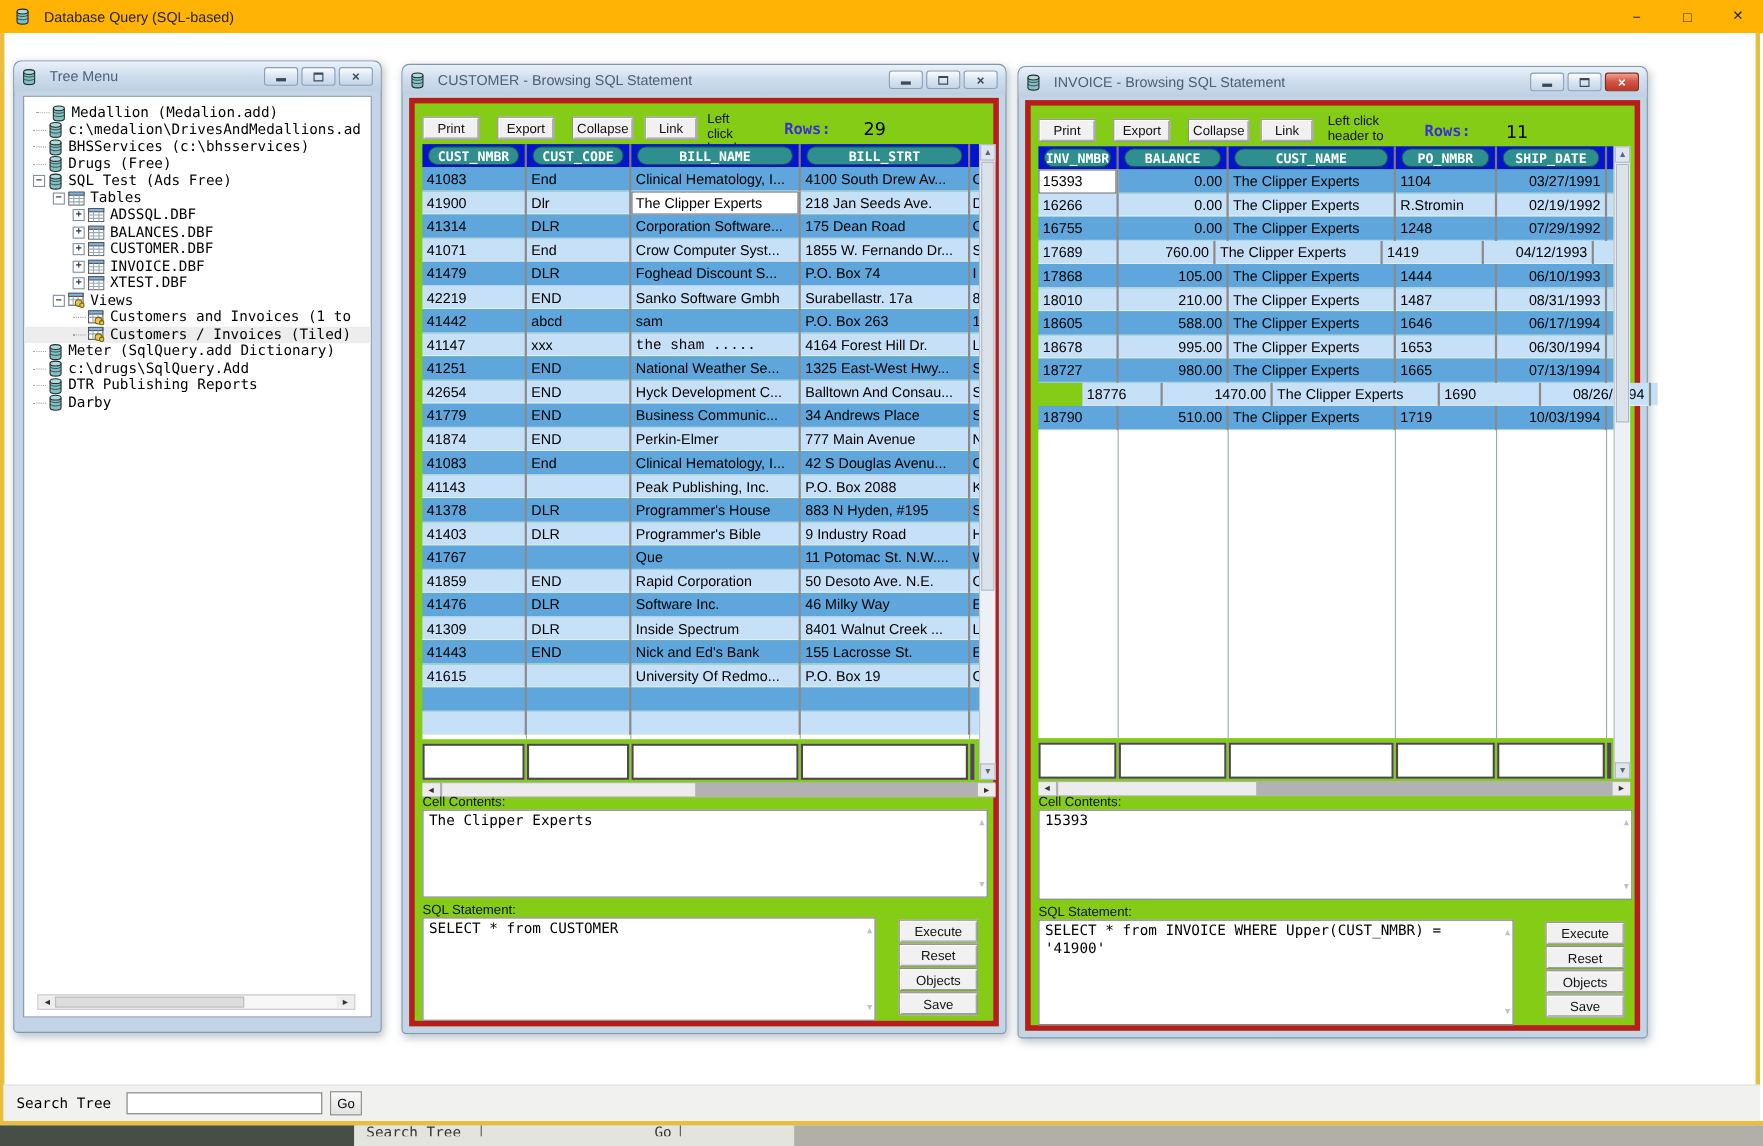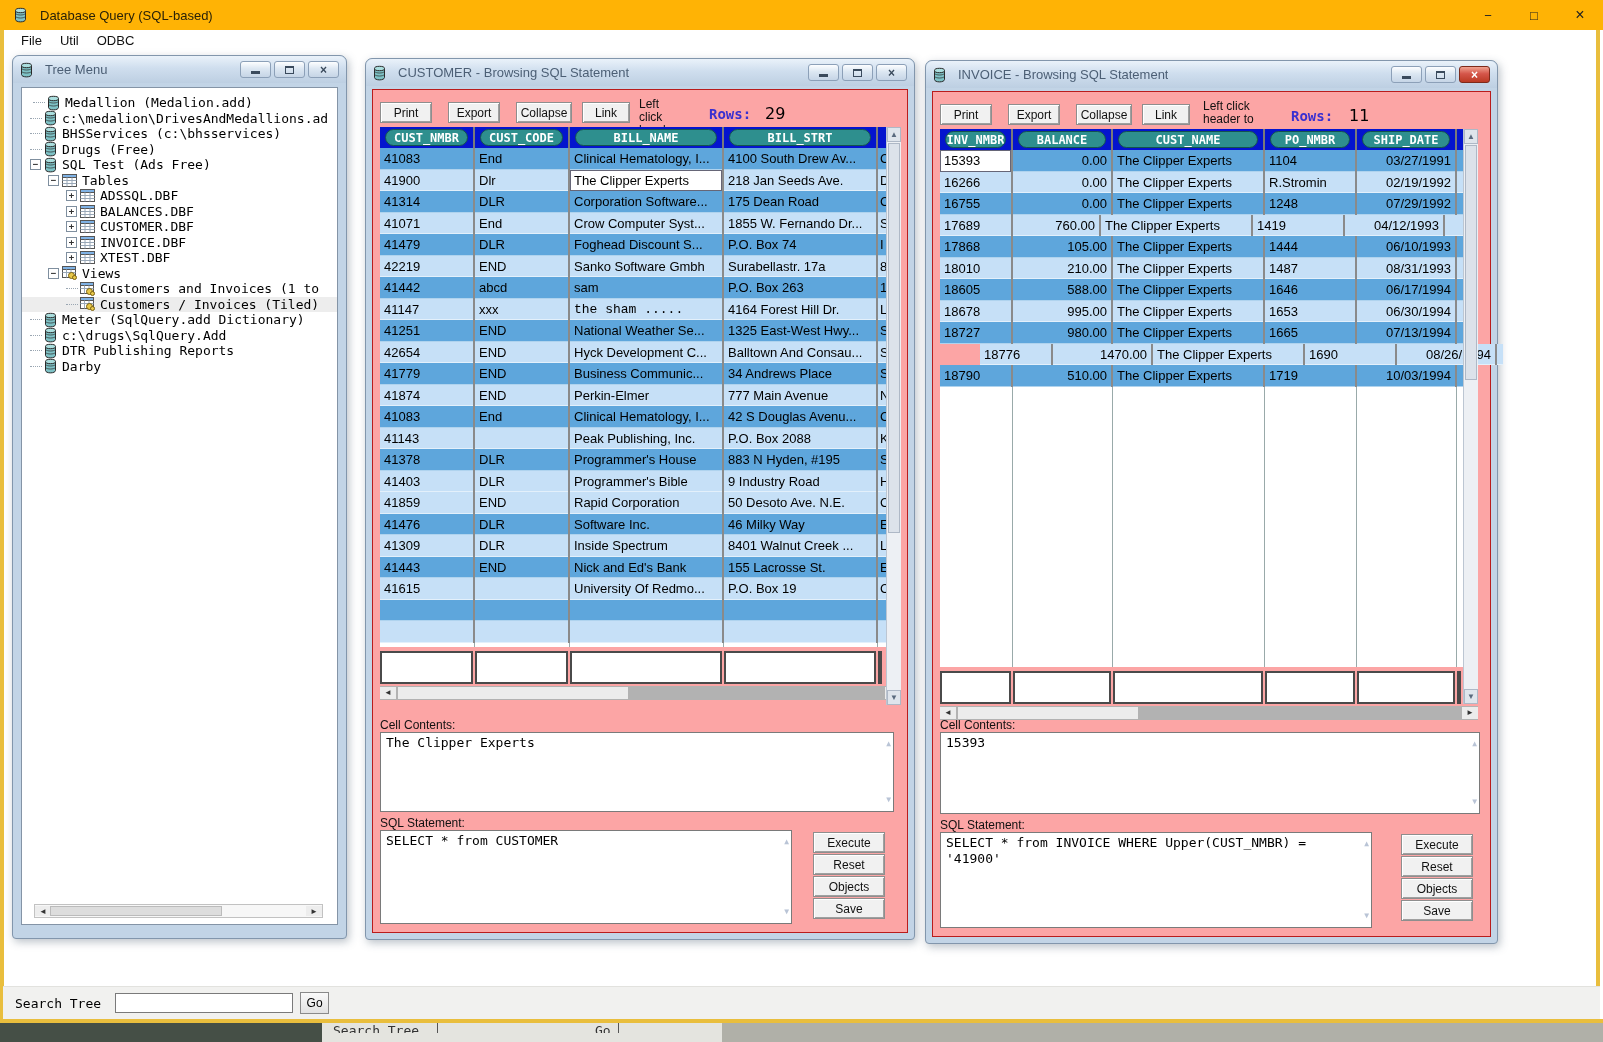--- a/index.html
+++ b/index.html
@@ -41,28 +41,28 @@
     color:#000; white-space:nowrap; }
   .exp { width:11px; height:11px; border:1px solid #7F8F9F; background:#fff; font:bold 9px/9px "DejaVu Sans Mono", monospace;
     text-align:center; color:#333; margin-right:3px; flex:none; }
   .conn { width:12px; border-top:1px dotted #9AA6B2; margin-right:2px; flex:none; }
   .ticon { margin-right:5px; flex:none; display:flex; }
   .tsel { background:#EDEDED; }
   #tree-hscroll { position:absolute; left:12px; right:14px; bottom:6px; height:14px; background:#F7F7F7;
     border:1px solid #C2C2C2; }
 
   
-  .browse-body { position:absolute; left:6px; right:6px; top:30px; bottom:6px; background:#fca5a5;
-    border:1px solid #b91c1c; }
+  .browse-body { position:absolute; left:6px; right:6px; top:30px; bottom:6px; background:#84cc16;
+    border:5px solid #b91c1c; }
   .btn { position:absolute; height:21px; background:#F1F1F1; border:1px solid #8E8E8E;
     box-shadow:inset 1px 1px 0 #FFF, inset -1px -1px 0 #A0A0A0; font:12px "Liberation Sans", sans-serif;
     display:flex; align-items:center; justify-content:center; color:#111; }
   .hint { position:absolute; font:12px/13px "Liberation Sans", sans-serif; color:#111; overflow:hidden; height:31px; }
   .rows-lbl { position:absolute; font:bold 14px "DejaVu Sans Mono", monospace; color:#3A30D0; }
-  .rows-cnt { position:absolute; font:16px "DejaVu Sans", sans-serif; color:#000; }
+  .rows-cnt { position:absolute; font:16px "DejaVu Sans", sans-serif; color:#000;margin-left:16px; }
 
   .table { position:absolute; }
   .thead { display:flex; height:21px; }
   .thcell { height:21px; display:flex; align-items:center; border-right:2px solid #7A7A7A; }
   .pill { flex:1; height:17px; margin:0 5px; border-radius:9px; border:1px solid #14524F;
     display:flex; align-items:center; justify-content:center; color:#fff;
     font:bold 12px "DejaVu Sans Mono", monospace; overflow:hidden; }
   .trow { display:flex; height:21.5px; box-shadow:inset 0 -1px 0 rgba(255,255,255,.5); }
   .tcell { height:100%; display:flex; align-items:center; padding:0 4px; border-right:2px solid #8A8A8A;
     font:13px "Liberation Sans", sans-serif; color:#000; overflow:hidden; white-space:nowrap; }
@@ -116,25 +116,20 @@
         </svg>
       </span>
     <span class="ttl">Database Query (SQL-based)</span>
     <div id="main-controls">
       <div class="mctl">−</div>
       <div class="mctl">□</div>
       <div class="mctl" style="font-size:16px;">×</div>
     </div>
   </div>
 
-  <div id="menubar">
-      <div class="menu-item">File</div>
-      <div class="menu-item">Util</div>
-      <div class="menu-item">ODBC</div>
-    </div>
 
   <div class="gold-edge" style="left:0;top:30px;width:4px;height:993px;"></div>
   <div class="gold-edge" style="right:3px;top:30px;width:4px;height:993px;"></div>
   <div class="gold-edge" style="left:0;top:1019px;width:1603px;height:4px;"></div>
 
   <div class="window" id="tree-window" style="left:12px;top:55px;width:335px;height:884px;">
     <div class="ctitle">
       <span class="ticon">
           <svg width="13" height="16" viewBox="0 0 13 16">
             <path d="M1.5 3.5v9c0 1.3 2.2 2.4 5 2.4s5-1.1 5-2.4v-9" fill="#7EC2C6" stroke="#2A2A2A"></path>
@@ -522,20 +517,27 @@
             <div class="tcell" style="width: 154px;">Programmer's House</div>
             <div class="tcell" style="width: 154px;">883 N Hyden, #195</div>
             <div class="tcell" style="width: 8px; border-right: none; padding: 0px 0px 0px 2px;">S</div>
           </div>
           <div class="trow" style="width: 506px; background: rgb(198, 224, 247);">
             <div class="tcell" style="width: 95px;">41403</div>
             <div class="tcell" style="width: 95px;">DLR</div>
             <div class="tcell" style="width: 154px;">Programmer's Bible</div>
             <div class="tcell" style="width: 154px;">9 Industry Road</div>
             <div class="tcell" style="width: 8px; border-right: none; padding: 0px 0px 0px 2px;">H</div>
+          </div>
+          <div class="trow" style="width: 506px; background: rgb(94, 166, 220);">
+            <div class="tcell" style="width: 95px;">41767</div>
+            <div class="tcell" style="width: 95px;"></div>
+            <div class="tcell" style="width: 154px;">Que</div>
+            <div class="tcell" style="width: 154px;">11 Potomac St. N.W....</div>
+            <div class="tcell" style="width: 8px; border-right: none; padding: 0px 0px 0px 2px;">W</div>
           </div>
           <div class="trow" style="width: 506px; background: rgb(198, 224, 247);">
             <div class="tcell" style="width: 95px;">41859</div>
             <div class="tcell" style="width: 95px;">END</div>
             <div class="tcell" style="width: 154px;">Rapid Corporation</div>
             <div class="tcell" style="width: 154px;">50 Desoto Ave. N.E.</div>
             <div class="tcell" style="width: 8px; border-right: none; padding: 0px 0px 0px 2px;">C</div>
           </div>
           <div class="trow" style="width: 506px; background: rgb(94, 166, 220);">
             <div class="tcell" style="width: 95px;">41476</div>

